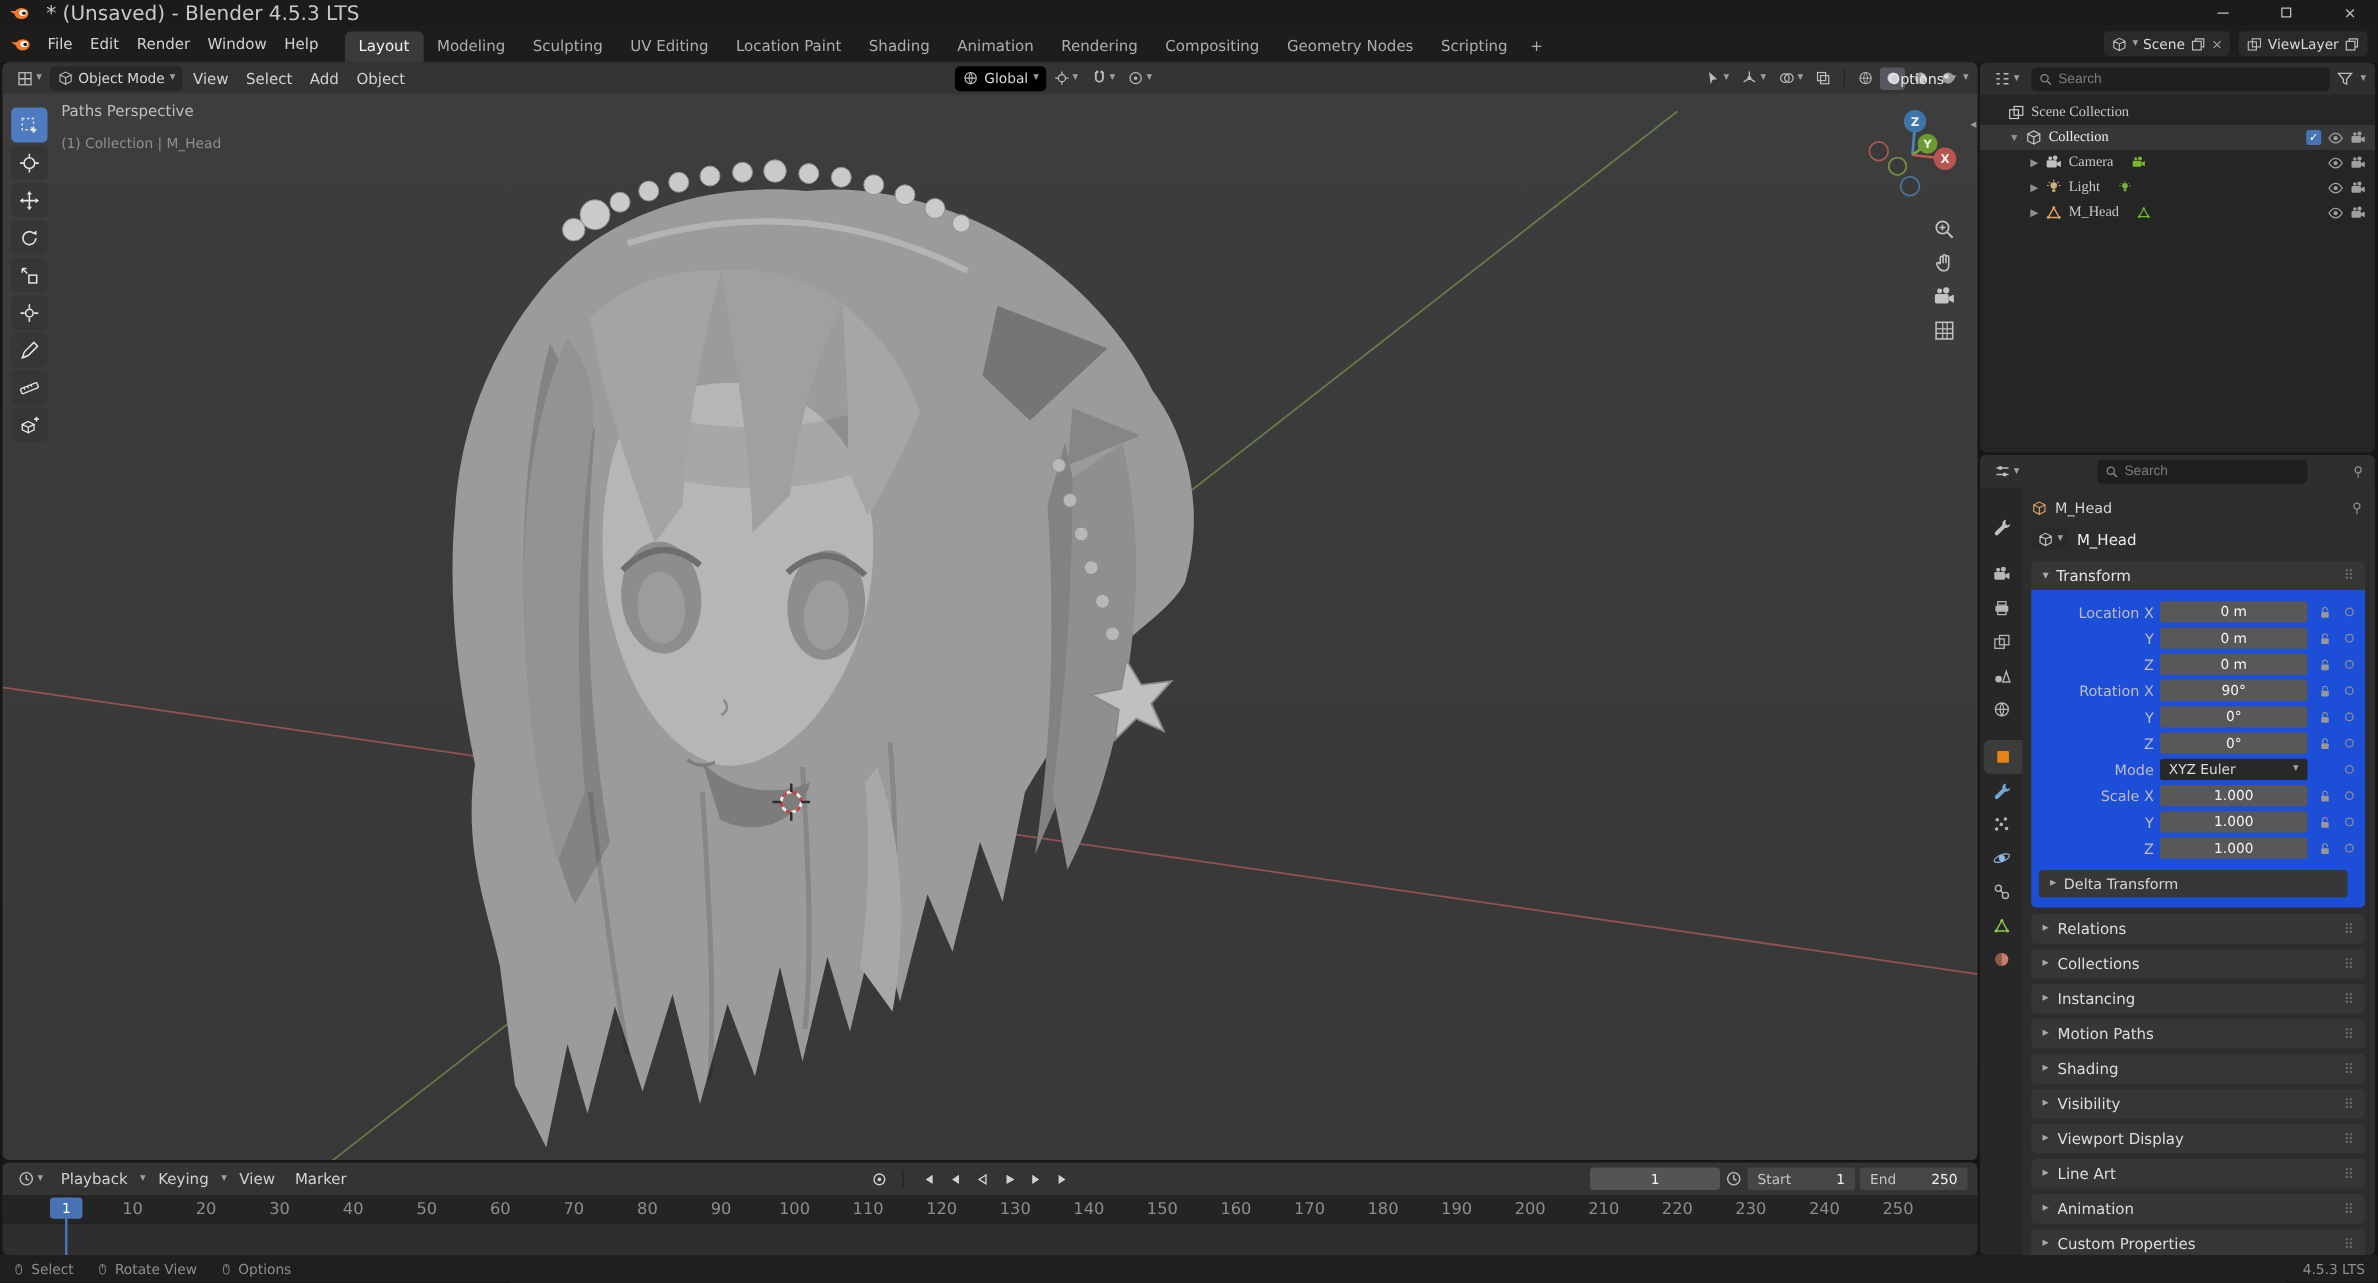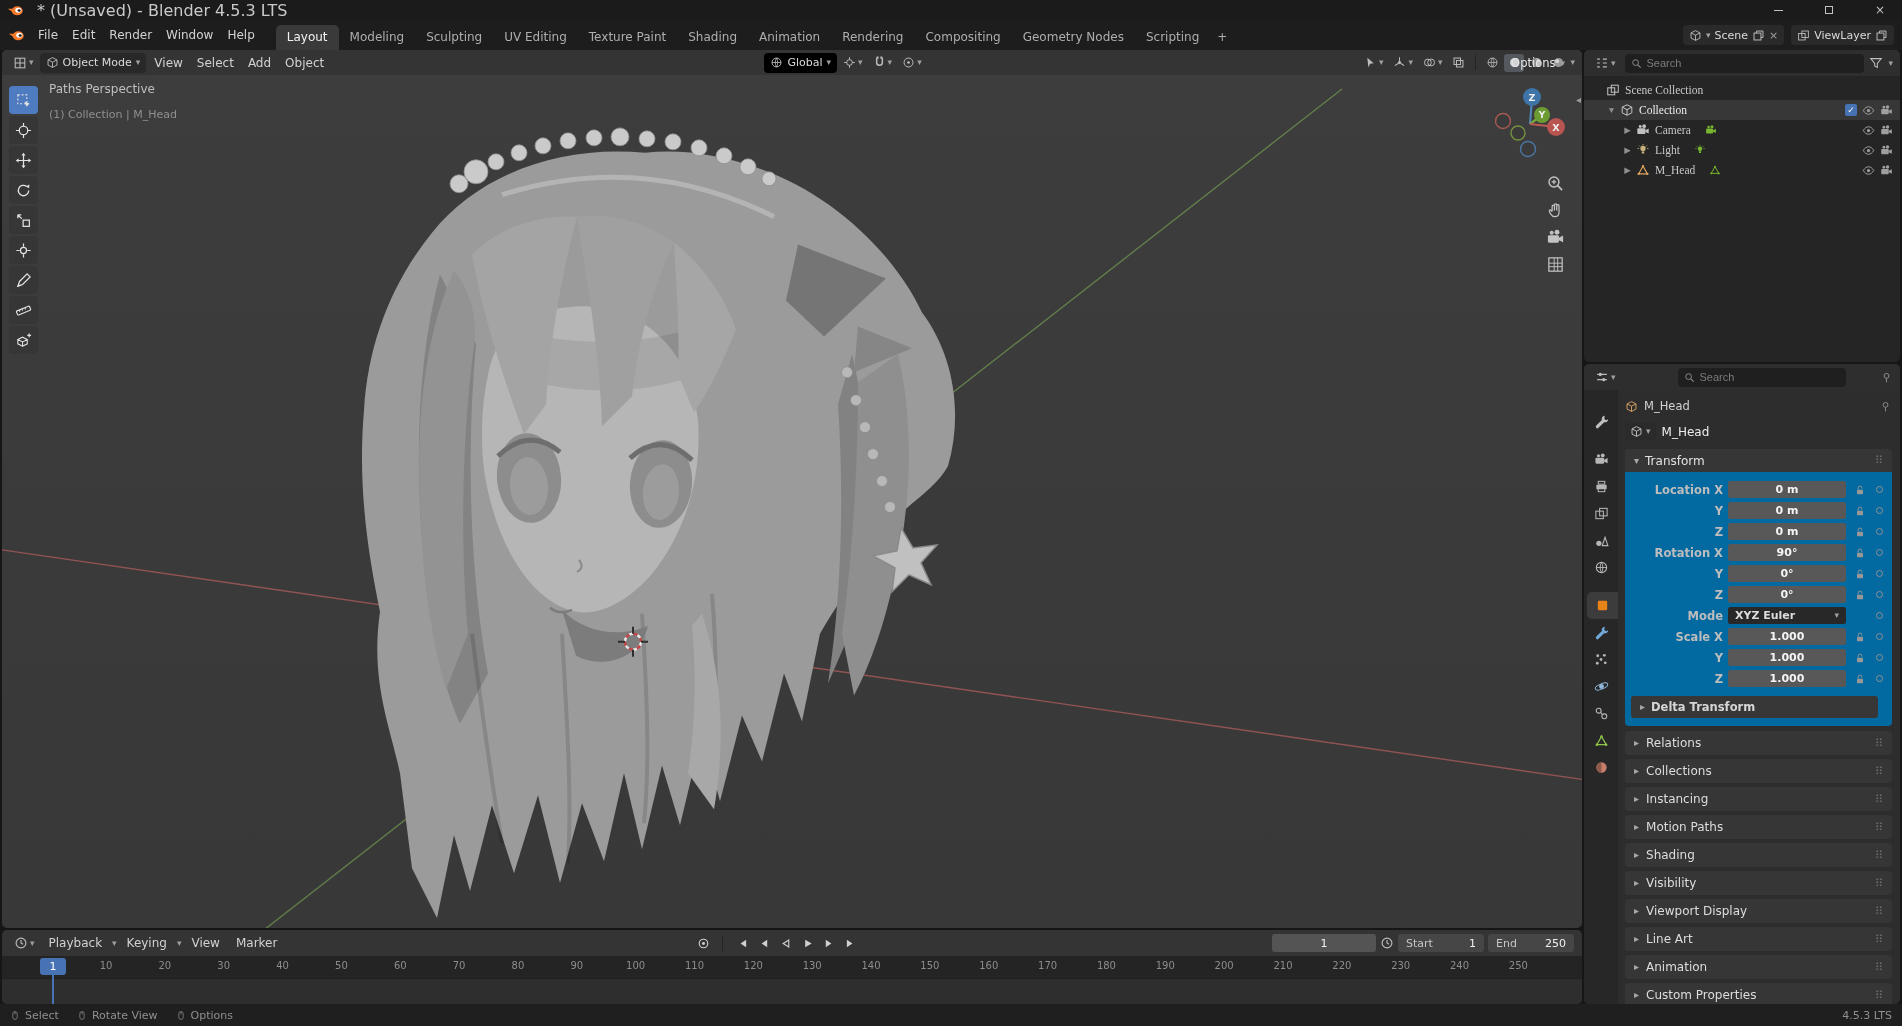--- a/index.html
+++ b/index.html
@@ -64,21 +64,21 @@
 .tl-header{height:26px;background:#343434;display:flex;align-items:center;padding:0 8px;gap:4px;font-size:12px;}
 .tl-header .menu{padding:2px 6px;}
 .transport{display:flex;align-items:center;gap:1px;}
 .tbtn{width:21px;height:18px;display:flex;align-items:center;justify-content:center;border-radius:3px;}
 .tbtn svg{width:13px;height:13px;color:#d0d0d0;}
 .tl-field{background:#545454;border-radius:3px;height:18px;display:flex;align-items:center;justify-content:center;font-size:11px;color:#f1f1f1;}
 .tl-frame{width:104px;}
 .tl-range{background:#464646;width:86px;padding:0 8px;justify-content:space-between;}
 .tl-range .lab{color:#c6c6c6;}
 .tl-ruler{position:absolute;left:0;right:0;top:26px;height:22px;background:#242424;}
-.tl-tick{position:absolute;top:4px;transform:translateX(-50%);font-size:10px;color:#8d8d8d;}
+.tl-tick{position:absolute;top:4px;transform:translateX(-50%);font-size:13px;color:#8d8d8d;}
 .tl-track{position:absolute;left:0;right:0;top:48px;bottom:0;background:#2e2e2e;border-top:1px solid #1f1f1f;}
 .playhead-line{position:absolute;left:50px;top:28px;bottom:0;width:2px;background:#4772b3;z-index:2;}
 .playhead-badge{position:absolute;left:38px;top:28px;width:26px;height:17px;background:#4772b3;border-radius:3px;color:#fff;font-size:11px;display:flex;align-items:center;justify-content:center;z-index:3;}
 
 
 .outliner{flex:0 0 312px;background:#252525;border-radius:5px;overflow:hidden;}
 .ol-header{height:26px;background:#2e2e2e;display:flex;align-items:center;gap:5px;padding:0 7px;}
 .searchbox{display:flex;align-items:center;gap:5px;background:#1f1f1f;border-radius:4px;height:19px;padding:0 6px;}
 .searchbox .ic{width:11px;height:11px;color:#8c8c8c;}
 .searchbox input{flex:1;background:transparent;border:none;outline:none;color:#ddd;font-size:11px;font-family:Liberation Sans, sans-serif;min-width:0;}
@@ -110,21 +110,21 @@
 .ptab.active{background:#3c3c3c;border-radius:5px 0 0 5px;margin-left:3px;}
 .tabgap{height:11px;}
 .pr-content{flex:1;min-width:0;padding:4px 8px 0 7px;overflow:hidden;}
 .crumb{height:24px;display:flex;align-items:center;gap:6px;font-size:11.5px;color:#d2d2d2;}
 .crumb .pin{margin-left:auto;color:#8a8a8a;}
 .idrow{height:27px;display:flex;align-items:center;gap:6px;font-size:12px;color:#ececec;}
 .idsel{display:flex;align-items:center;gap:3px;background:#2a2a2a;border-radius:3px;padding:2px 5px;}
 .panel{margin:4px 0 5px;}
 .panel-h{height:23px;background:#363636;border-radius:4px 4px 0 0;display:flex;align-items:center;gap:6px;padding:0 9px;font-size:12px;color:#e2e2e2;}
 .grip{margin-left:auto;color:#6d6d6d;font-size:11px;}
-.panel-b{background:#0369a1;border-radius:0 0 4px 4px;padding:7px 7px 8px 0;font-weight:bold;}
+.panel-b{background:#1d4ed8;border-radius:0 0 4px 4px;padding:7px 7px 8px 0;}
 .trow{display:grid;grid-template-columns:98px 1fr 17px 12px;gap:0 5px;align-items:center;height:21px;}
 .trow .lab{text-align:right;color:#bdbdbd;font-size:11.5px;white-space:nowrap;}
 .field{background:#585858;border-radius:2.5px;height:17px;line-height:17px;text-align:center;font-size:11px;color:#f4f4f4;}
 .fdrop{background:#282828;border-radius:2.5px;height:17px;display:flex;align-items:center;justify-content:space-between;padding:0 7px;font-size:11px;color:#dcdcdc;}
 .lockc{display:flex;justify-content:center;}
 .lockc svg{width:12px;height:12px;color:#989898;}
 .adotc{display:flex;justify-content:center;}
 .adot{width:7px;height:7px;border:1.2px solid #909090;border-radius:50%;}
 .subsec{height:22px;display:flex;align-items:center;gap:6px;padding:0 9px;margin:7px 7px 0 6px;background:#373737;border-radius:3px;font-size:11.5px;color:#d6d6d6;}
 .section{height:24px;background:#363636;border-radius:4px;margin-bottom:4px;display:flex;align-items:center;gap:7px;padding:0 9px;font-size:12px;color:#dddddd;}
@@ -245,21 +245,21 @@
     <span class="menu">File</span>
     <span class="menu">Edit</span>
     <span class="menu">Render</span>
     <span class="menu">Window</span>
     <span class="menu">Help</span>
     <div class="workspaces">
       <span class="ws active">Layout</span>
       <span class="ws">Modeling</span>
       <span class="ws">Sculpting</span>
       <span class="ws">UV Editing</span>
-      <span class="ws">Texture Paint</span>
+      <span class="ws">Location Paint</span>
       <span class="ws">Shading</span>
       <span class="ws">Animation</span>
       <span class="ws">Rendering</span>
       <span class="ws">Compositing</span>
       <span class="ws">Geometry Nodes</span>
       <span class="ws">Scripting</span>
       <span class="ws-add">+</span>
     </div>
     <div class="topright">
       <div class="pill">

